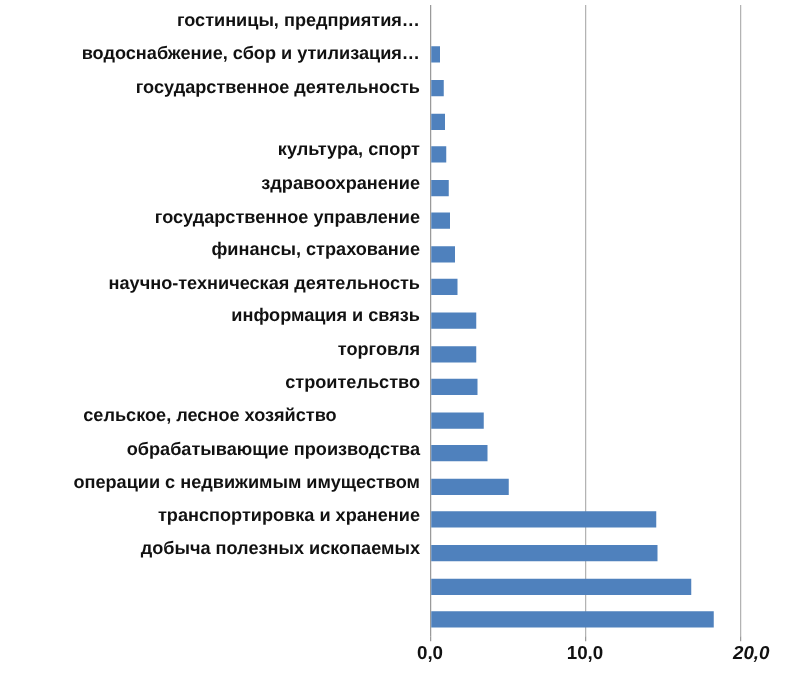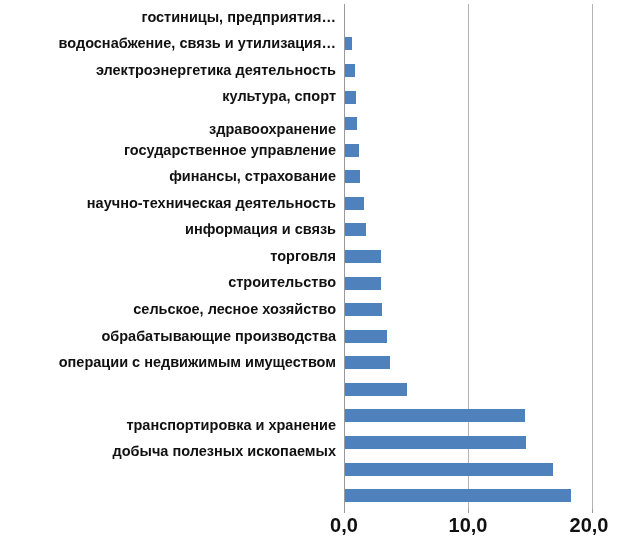--- a/index.html
+++ b/index.html
@@ -89,21 +89,21 @@
     position: absolute;
     left: 344px;
     top: 512px;
     width: 248px;
     height: 30px;
   }
   .x-tick {
     position: absolute;
     top: 2px;
     transform: translateX(-50%);
-    font-size: 20px;
+    font-size: 15px;
     font-weight: bold;
     color: #111111;
     white-space: nowrap;
   }
   .tick-mark {
     position: absolute;
     top: -3px;
     width: 1px;
     height: 4px;
     background: #9a9a9a;
@@ -112,59 +112,59 @@
 </head>
 <body>
 
 <div id="chart-root">
 
   <div class="cat-labels">
       <div class="cat-row" style="height: 26.5789px;">
         <span class="cat-label">гостиницы, предприятия…</span>
       </div>
       <div class="cat-row" style="height: 26.5789px;">
-        <span class="cat-label">водоснабжение, связь и утилизация…</span>
-      </div>
-      <div class="cat-row" style="height: 26.5789px;">
-        <span class="cat-label">электроэнергетика деятельность</span>
-      </div>
-      <div class="cat-row" style="height: 26.5789px;">
+        <span class="cat-label">водоснабжение, сбор и утилизация…</span>
+      </div>
+      <div class="cat-row" style="height: 26.5789px;">
+        <span class="cat-label">государственное деятельность</span>
+      </div>
+      <div class="cat-row" style="height: 26.5789px; margin-top: 24px;">
         <span class="cat-label">культура, спорт</span>
       </div>
-      <div class="cat-row" style="height: 26.5789px; align-items: flex-end;">
+      <div class="cat-row" style="height: 26.5789px;">
         <span class="cat-label">здравоохранение</span>
       </div>
       <div class="cat-row" style="height: 26.5789px; margin-left: 39px;">
         <span class="cat-label">государственное управление</span>
       </div>
       <div class="cat-row" style="height: 26.5789px;">
         <span class="cat-label">финансы, страхование</span>
       </div>
       <div class="cat-row" style="height: 26.5789px;">
         <span class="cat-label">научно-техническая деятельность</span>
       </div>
       <div class="cat-row" style="height: 26.5789px;">
         <span class="cat-label">информация и связь</span>
       </div>
       <div class="cat-row" style="height: 26.5789px;">
         <span class="cat-label">торговля</span>
       </div>
       <div class="cat-row" style="height: 26.5789px;">
         <span class="cat-label">строительство</span>
       </div>
-      <div class="cat-row" style="height: 26.5789px;">
+      <div class="cat-row" style="height: 26.5789px; justify-content: center;">
         <span class="cat-label">сельское, лесное хозяйство</span>
       </div>
       <div class="cat-row" style="height: 26.5789px; margin-left: 28px;">
         <span class="cat-label">обрабатывающие производства</span>
       </div>
       <div class="cat-row" style="height: 26.5789px;">
         <span class="cat-label">операции с недвижимым имуществом</span>
       </div>
-      <div class="cat-row" style="height: 26.5789px; margin-top: 36px;">
+      <div class="cat-row" style="height: 26.5789px;">
         <span class="cat-label">транспортировка и хранение</span>
       </div>
       <div class="cat-row" style="height: 26.5789px;">
         <span class="cat-label">добыча полезных ископаемых</span>
       </div>
     </div>
 
   <div class="plot-area">
     <div class="axis-line-left"></div>
     <div class="grid-lines">
@@ -231,16 +231,16 @@
         </div>
       </div>
   </div>
 
   <div class="x-axis">
       <div class="tick-mark" style="left: 0px;"></div>
       <div class="x-tick" style="left: 0px;">0,0</div>
       <div class="tick-mark" style="left: 124px;"></div>
       <div class="x-tick" style="left: 124px;">10,0</div>
       <div class="tick-mark" style="left: 248px;"></div>
-      <div class="x-tick" style="left: 245px;">20,0</div>
+      <div class="x-tick" style="left: 257px; font-style: italic;">20,0</div>
     </div>
 
 </div>
 
 </body></html>

